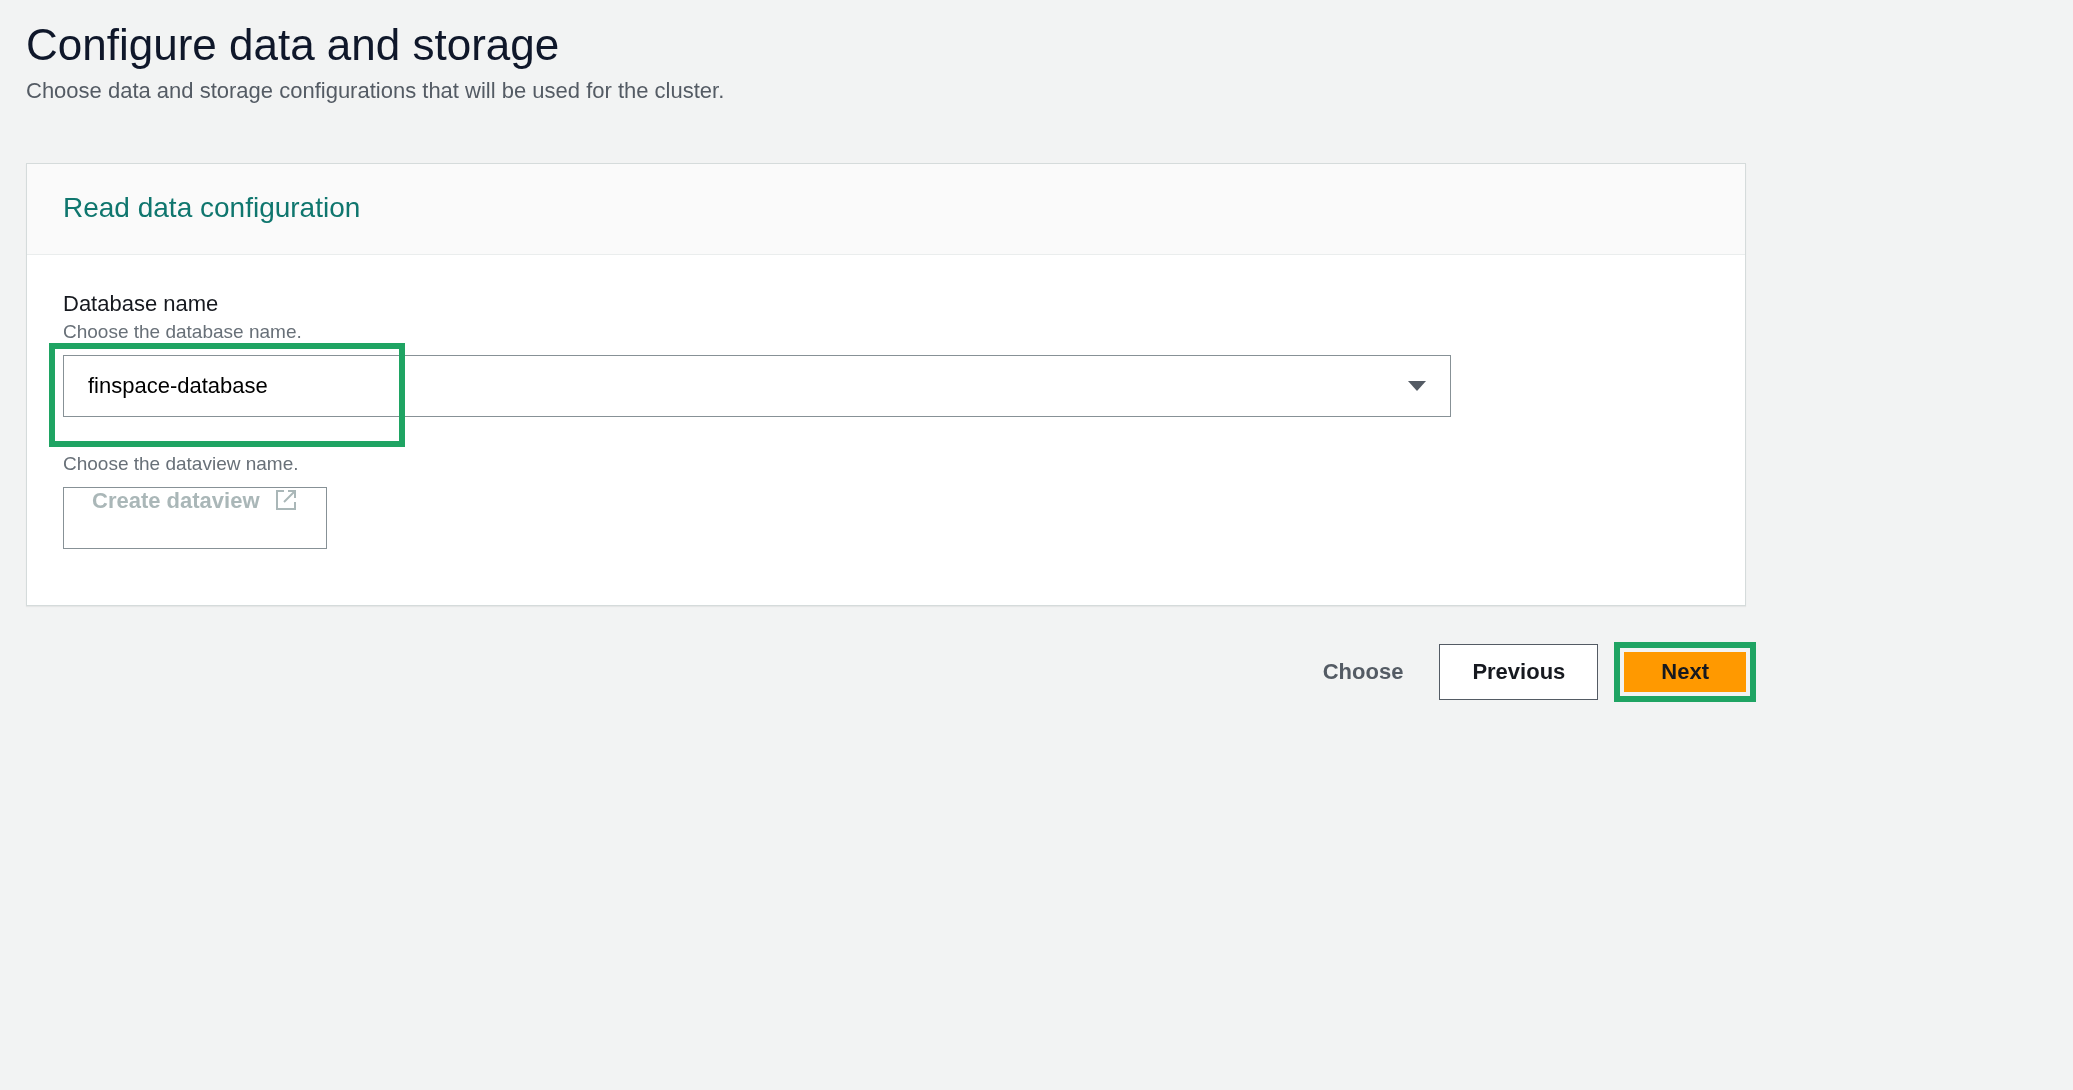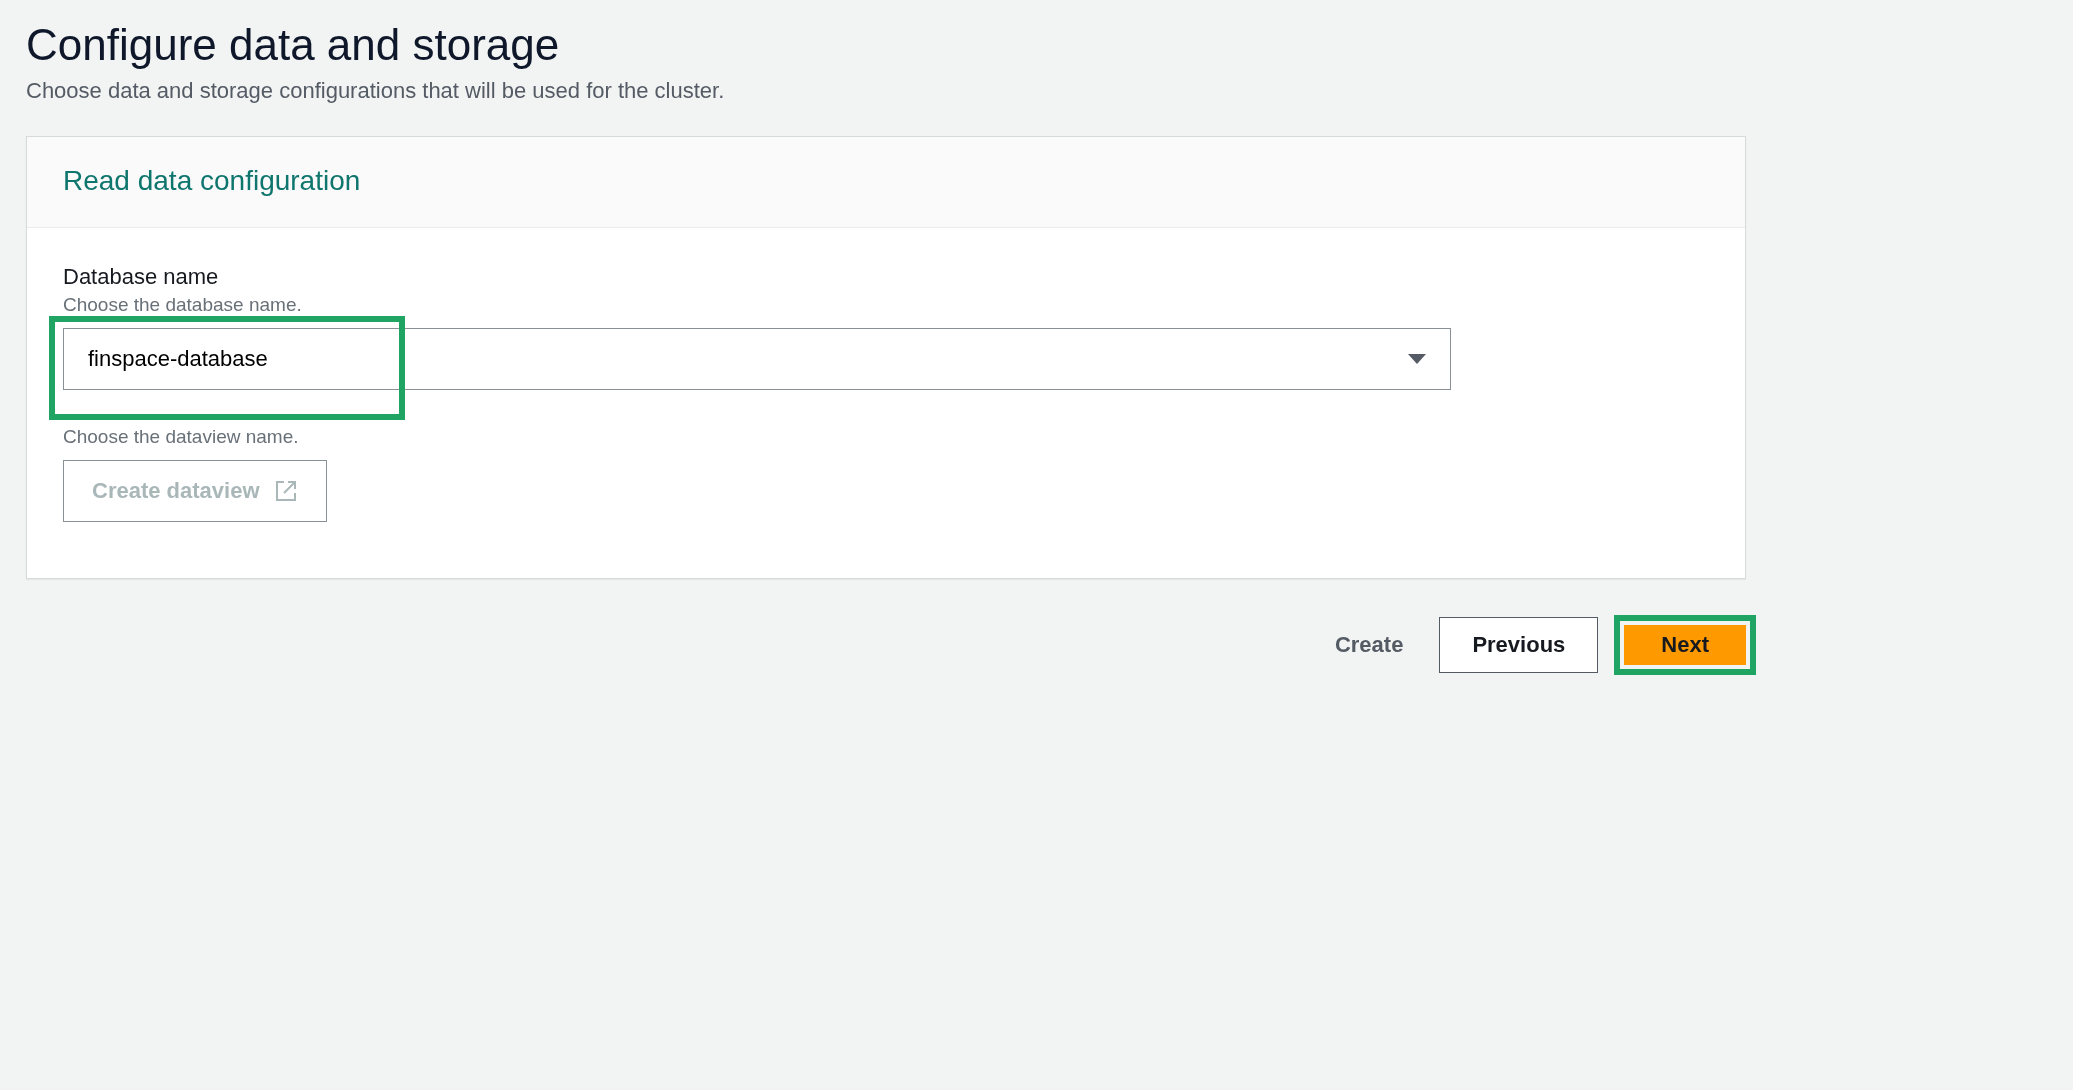--- a/index.html
+++ b/index.html
@@ -12,21 +12,21 @@
   }
   .page-title {
     font-size: 44px;
     font-weight: 400;
     color: #0f172a;
     margin-bottom: 8px;
   }
   .page-subtitle {
     font-size: 22px;
     color: #545b64;
-    margin-bottom: 32px;
+    margin-bottom: 59px;
   }
   .panel {
     background: #ffffff;
     border: 1px solid #d5dbdb;
     box-shadow: 0 1px 1px rgba(0,0,0,0.05);
     width: 1720px;
     margin-bottom: 30px;
   }
   .panel-header {
     background: #fafafa;
@@ -103,21 +103,20 @@
   }
   .btn-secondary {
     height: 62px;
     border: 1px solid #879196;
     background: #ffffff;
     padding: 0 28px;
     font-size: 22px;
     font-weight: 700;
     color: #aab7b8;
     display: inline-flex;
-    align-items: center;
     gap: 14px;
     cursor: pointer;
   }
   .ext-icon {
     width: 24px; height: 24px;
     stroke: #aab7b8;
     fill: none;
     stroke-width: 2;
   }
   .wizard-actions {
@@ -203,19 +202,19 @@
               <path d="M21 14v7H3V3h7"></path>
           </svg>
         </button>
       </div>
     </div>
 
   </div>
 </div>
 
 <div class="wizard-actions">
-  <button class="btn-link">Create</button>
+  <button class="btn-link">Choose</button>
   <button class="btn-normal">Previous</button>
   <span class="next-wrap">
     <button class="btn-primary">Next</button>
     <span class="highlight-box hl-next"></span>
   </span>
 </div>
 
 </body></html>

